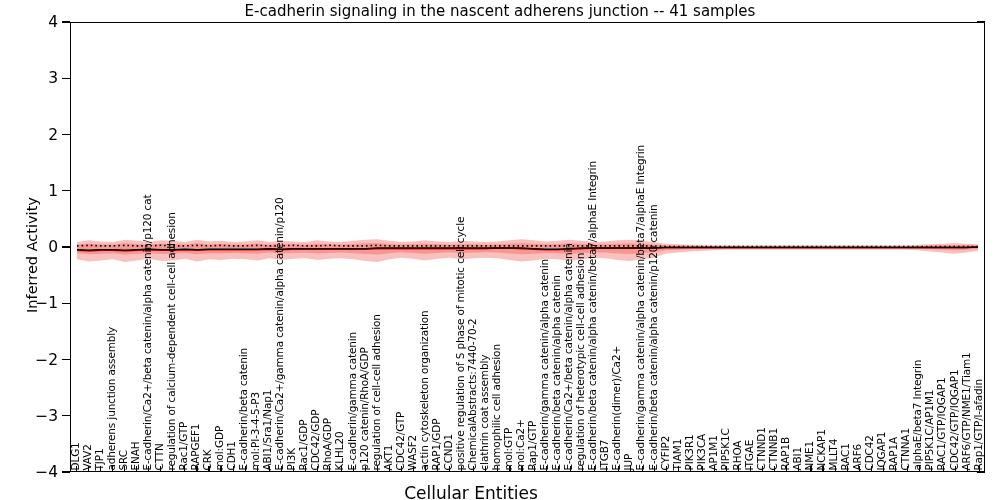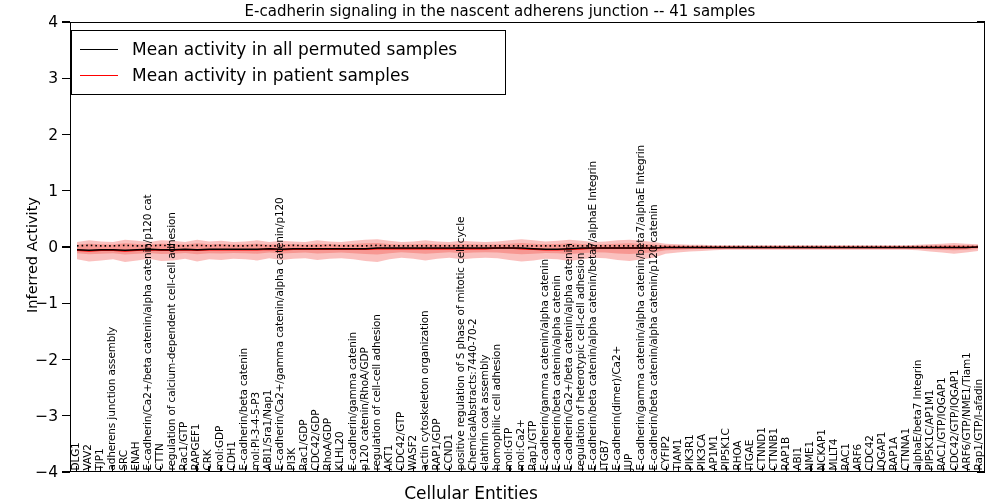--- a/index.html
+++ b/index.html
@@ -359,24 +359,14 @@
       <div class="xtick-mark" style="left: 824.704px;"></div>
       <div class="xtick-mark" style="left: 836.743px;"></div>
       <div class="xtick-mark" style="left: 848.783px;"></div>
       <div class="xtick-mark" style="left: 860.822px;"></div>
       <div class="xtick-mark" style="left: 872.862px;"></div>
       <div class="xtick-mark" style="left: 884.901px;"></div>
       <div class="xtick-mark" style="left: 896.941px;"></div>
       <div class="xtick-mark" style="left: 908.98px;"></div>
     </div>
 
-  <div id="legend">
-    <div class="legend-row">
-      <span class="legend-swatch" style="border-top-color: rgb(0, 0, 0);"></span>
-      <span class="legend-text">Mean activity in all permuted samples</span>
-    </div>
-    <div class="legend-row">
-      <span class="legend-swatch" style="border-top-color: rgb(255, 0, 0);"></span>
-      <span class="legend-text">Mean activity in patient samples</span>
-    </div>
-  </div>
 
 </div>
 
 </body></html>

